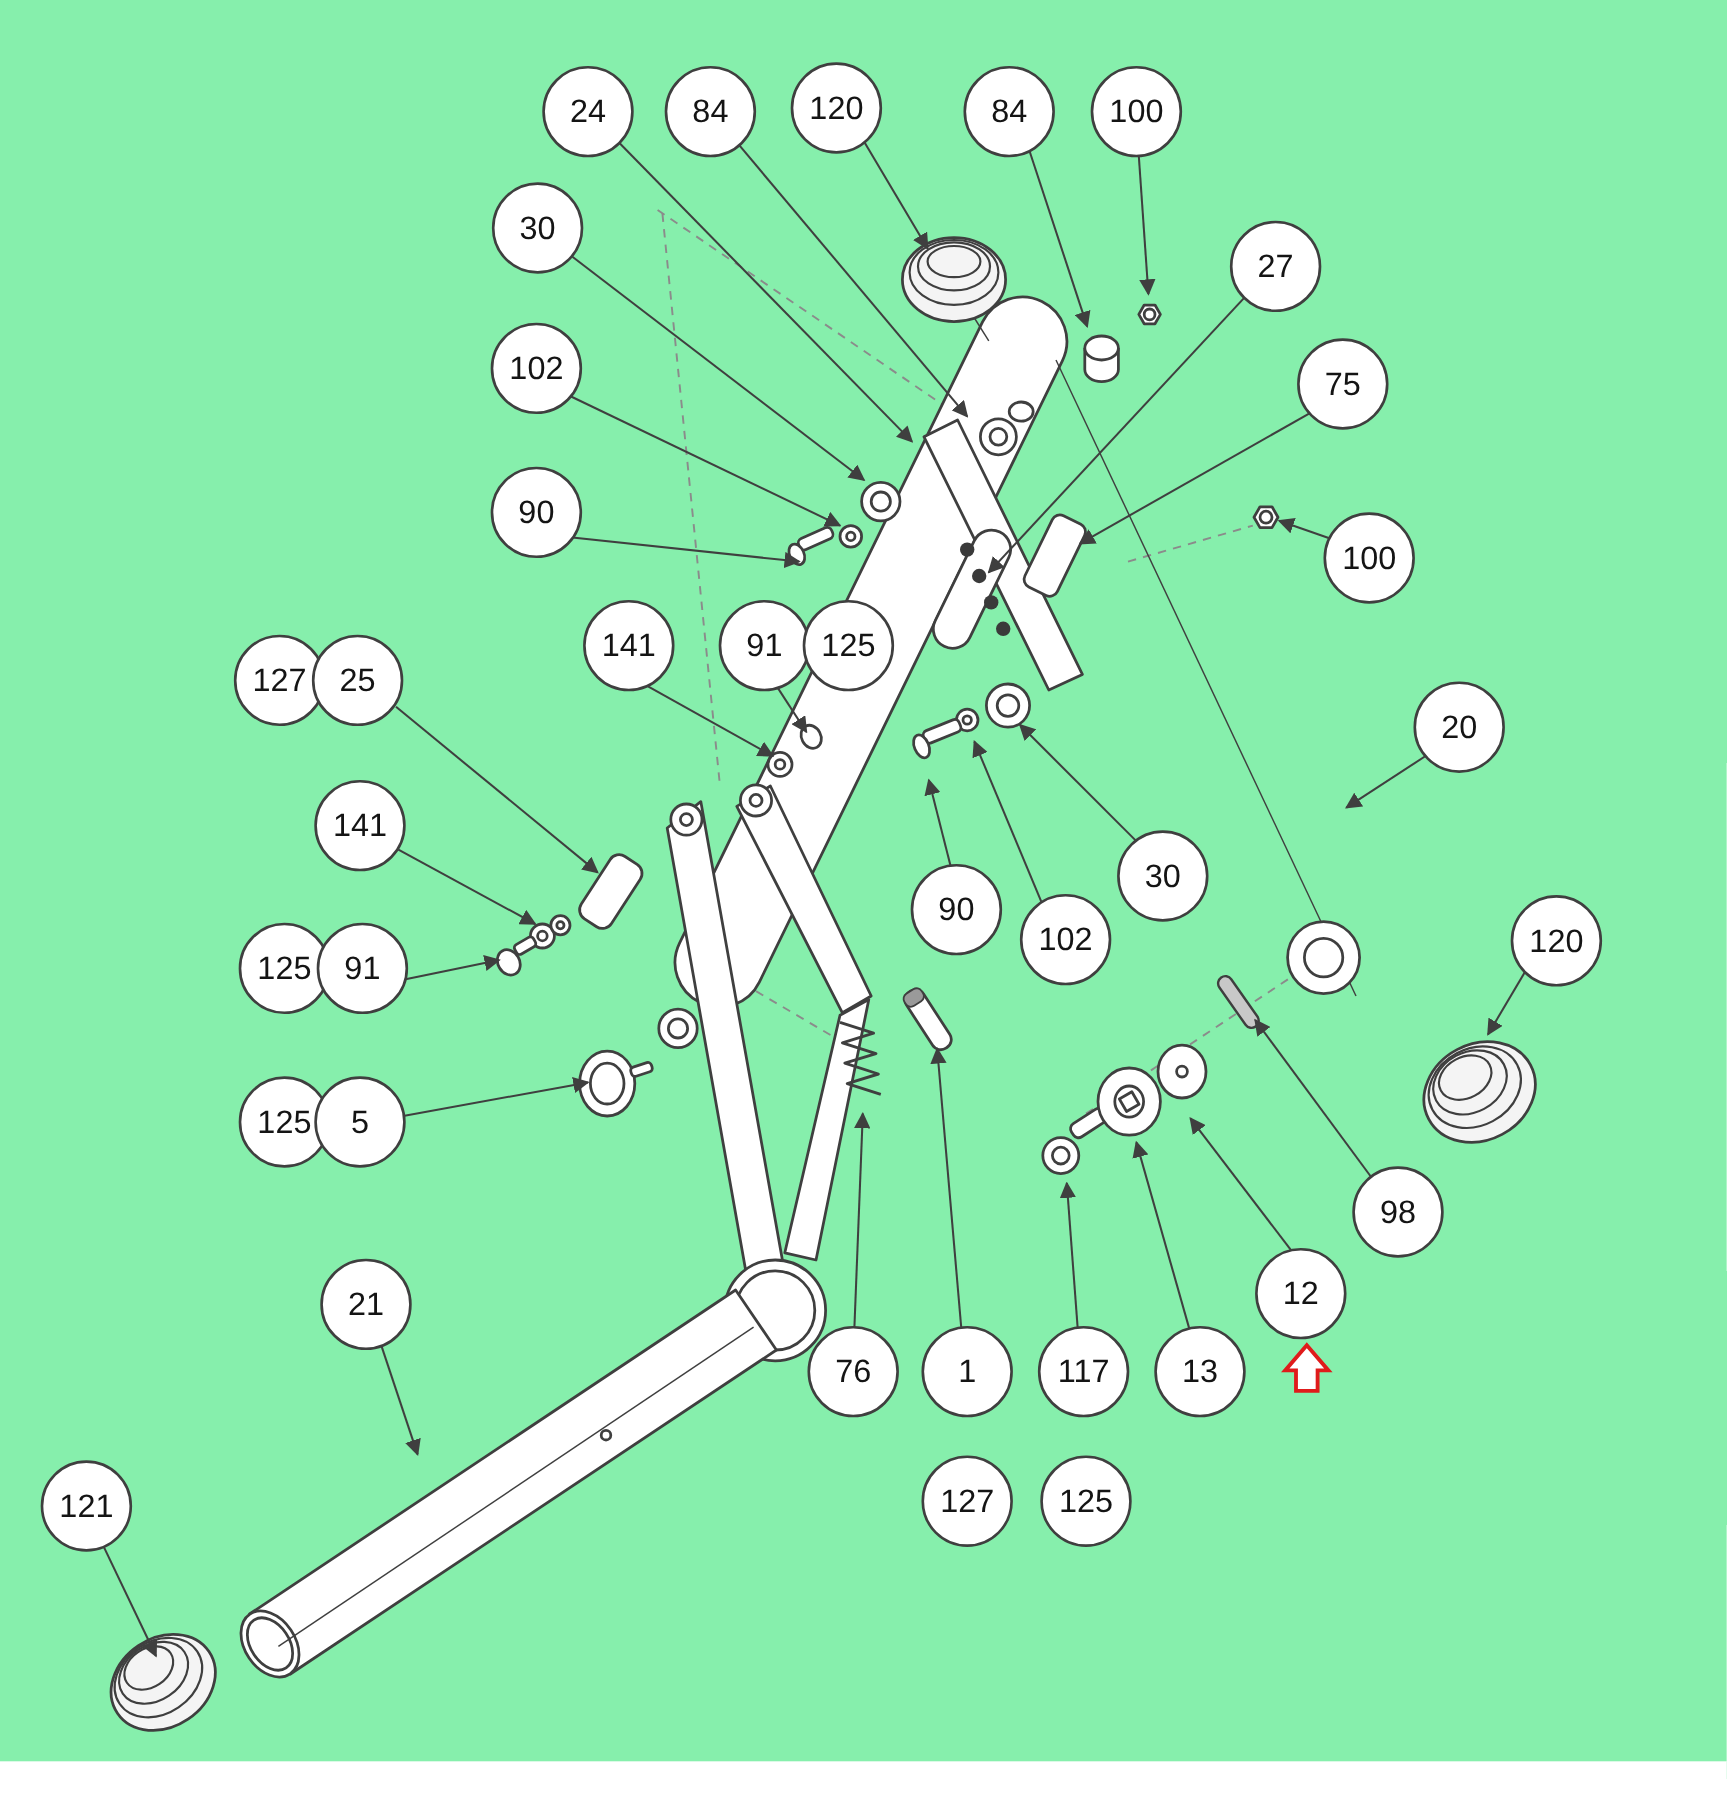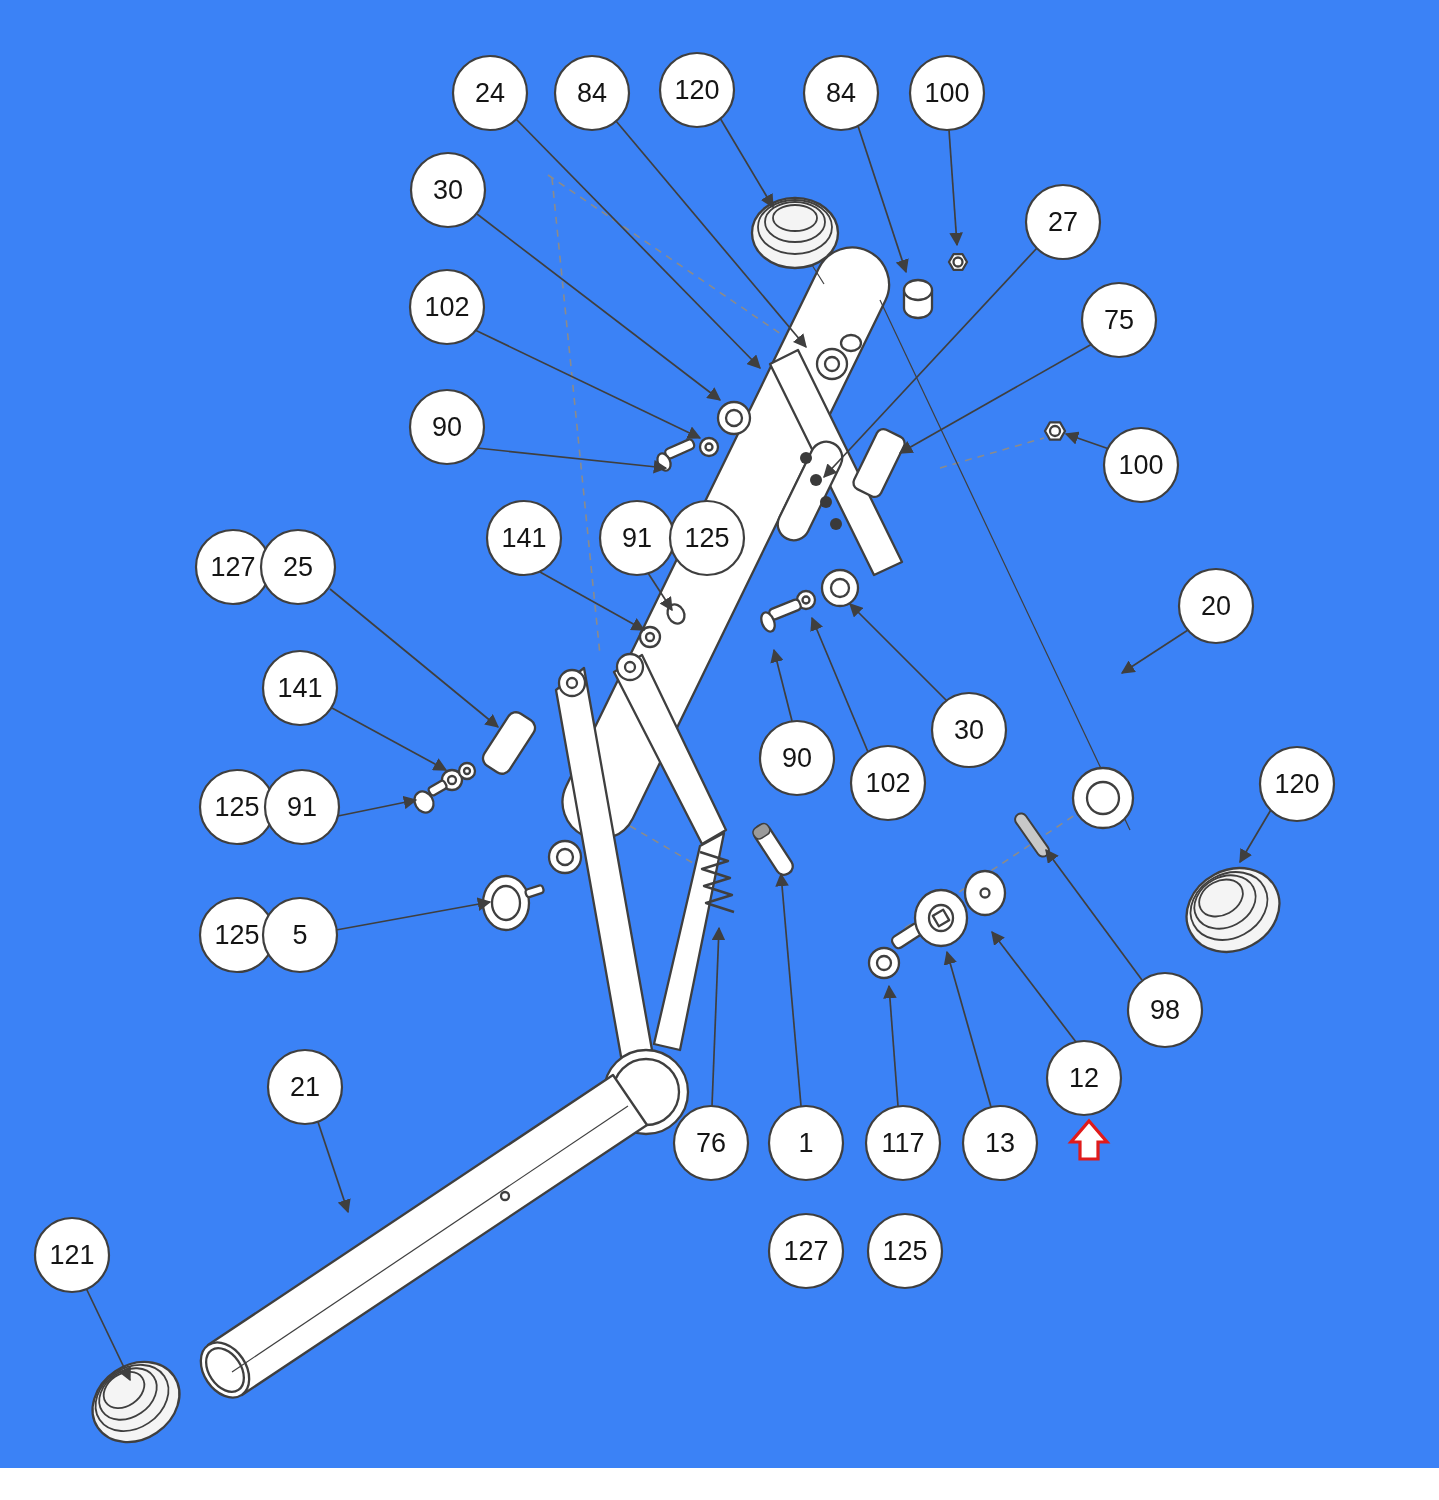--- a/index.html
+++ b/index.html
@@ -1,19 +1,19 @@
 <!DOCTYPE html>
 <html style="--line: #3f3f3f; --accent: #e01b1b; --background: #ffffff;"><head>
 <meta charset="utf-8">
 <style>
   html,body{margin:0;padding:0;background:#ffffff;}
   .stage{
     position:relative;
     width:1439px;height:1468px;
-    background:#3b82f6;
+    background:#86efac;
     font-family:"Liberation Sans",sans-serif;
     overflow:hidden;
   }
   svg{display:block;}
   .part{fill:#ffffff;stroke:var(--line,#3f3f3f);stroke-width:2.3;stroke-linejoin:round;}
   .part-soft{fill:#f4f4f4;stroke:var(--line,#3f3f3f);stroke-width:2.3;}
   .rib{fill:none;stroke:var(--line,#3f3f3f);stroke-width:1.8;}
   .slot{fill:#3a3a3a;stroke:none;}
   .seam{fill:none;stroke:var(--line,#3f3f3f);stroke-width:1.2;}
   .coil{fill:none;stroke:var(--line,#3f3f3f);stroke-width:2.4;stroke-linejoin:round;}

